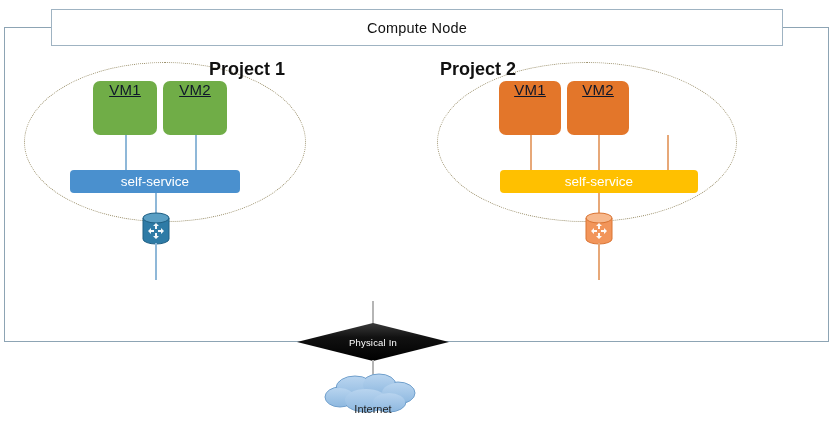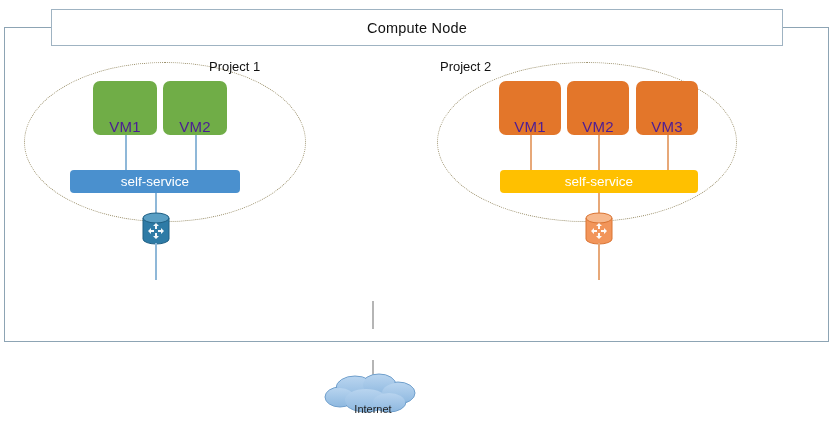--- a/index.html
+++ b/index.html
@@ -60,38 +60,40 @@
     border: 1.3px dotted #9a8f6a;
     border-radius: 50%;
     box-sizing: border-box;
     background: transparent;
   }
   #ellipse-p1 { left: 24px;  top: 62px; width: 282px; height: 160px; }
   #ellipse-p2 { left: 437px; top: 62px; width: 300px; height: 160px; }
 
   .project-label {
     position: absolute;
-    font-size: 13px;
+    font-size: 18px;
     color: #111111;
     white-space: nowrap;
+    font-weight: bold;
   }
   #label-p1 { left: 209px; top: 59px; }
   #label-p2 { left: 424px; top: 59px; margin-left: 16px; }
 
   
   .vm-box {
     position: absolute;
     border-radius: 7px;
     box-sizing: border-box;
     display: flex;
-    align-items: flex-end;
-    justify-content: center;
-    color: #4c1d95;
+    align-items: flex-start;
+    justify-content: center;
+    color: #0f172a;
     font-size: 15px;
     letter-spacing: 0.3px;
+    text-decoration: underline;
   }
   .vm-green  { background: #70ad47; }
   .vm-orange { background: #e3762a; }
 
   
   .service-bar {
     position: absolute;
     border-radius: 4px;
     box-sizing: border-box;
     display: flex;
@@ -238,23 +240,20 @@
   <div class="vline line-orange" style="left:530px; top:135px; height:36px;"></div>
   <div class="vline line-orange" style="left:598px; top:135px; height:36px;"></div>
   <div class="vline line-orange" style="left:667px; top:135px; height:36px;"></div>
 
   <div class="vm-box vm-orange" style="left:499px; top:81px; width:62px; height:54px;">
     <span>VM1</span>
   </div>
   <div class="vm-box vm-orange" style="left:567px; top:81px; width:62px; height:54px;">
     <span>VM2</span>
   </div>
-  <div class="vm-box vm-orange" style="left:636px; top:81px; width:62px; height:54px;">
-    <span>VM3</span>
-  </div>
 
   <div class="service-bar bar-yellow" style="left:500px; top:170px; width:198px; height:23px;">
     <span>self-service</span>
   </div>
 
   <div class="vline line-orange" style="left:598px; top:193px; height:22px;"></div>
 
   <div class="router" style="left:584px; top:212px;">
     <svg width="30" height="33" viewBox="0 0 30 33" xmlns="http://www.w3.org/2000/svg">
       <path d="M2 6 L2 27 A13 5 0 0 0 28 27 L28 6 Z" fill="#f2955a"></path>
@@ -268,20 +267,33 @@
         <path d="M23 19 l-3 3 v-2 h-3 v-2 h3 v-2 z"></path>
       </g>
     </svg>
   </div>
 
   <div class="vline line-orange" style="left:598px; top:243px; height:37px;"></div>
 
 
   <div class="vline line-gray" style="left:372px; top:301px; height:28px;"></div>
 
+  <div class="phys-diamond">
+    <svg width="152" height="38" viewBox="0 0 152 38" xmlns="http://www.w3.org/2000/svg">
+      <defs>
+        <linearGradient id="diamondGrad" x1="0" y1="0" x2="0" y2="1">
+          <stop offset="0%" stop-color="#3a3a3a"></stop>
+          <stop offset="38%" stop-color="#111111"></stop>
+          <stop offset="100%" stop-color="#000000"></stop>
+        </linearGradient>
+      </defs>
+      <polygon points="76,0 152,19 76,38 0,19" fill="url(#diamondGrad)"></polygon>
+    </svg>
+    <span class="label">Physical In</span>
+  </div>
 
   <div class="vline line-gray" style="left:372px; top:360px; height:16px;"></div>
 
   <div class="cloud">
     <svg width="102" height="44" viewBox="0 0 102 44" xmlns="http://www.w3.org/2000/svg">
       <defs>
         <linearGradient id="cloudGrad" x1="0" y1="0" x2="0" y2="1">
           <stop offset="0%" stop-color="#b8d4ef"></stop>
           <stop offset="100%" stop-color="#8fb9e0"></stop>
         </linearGradient>

